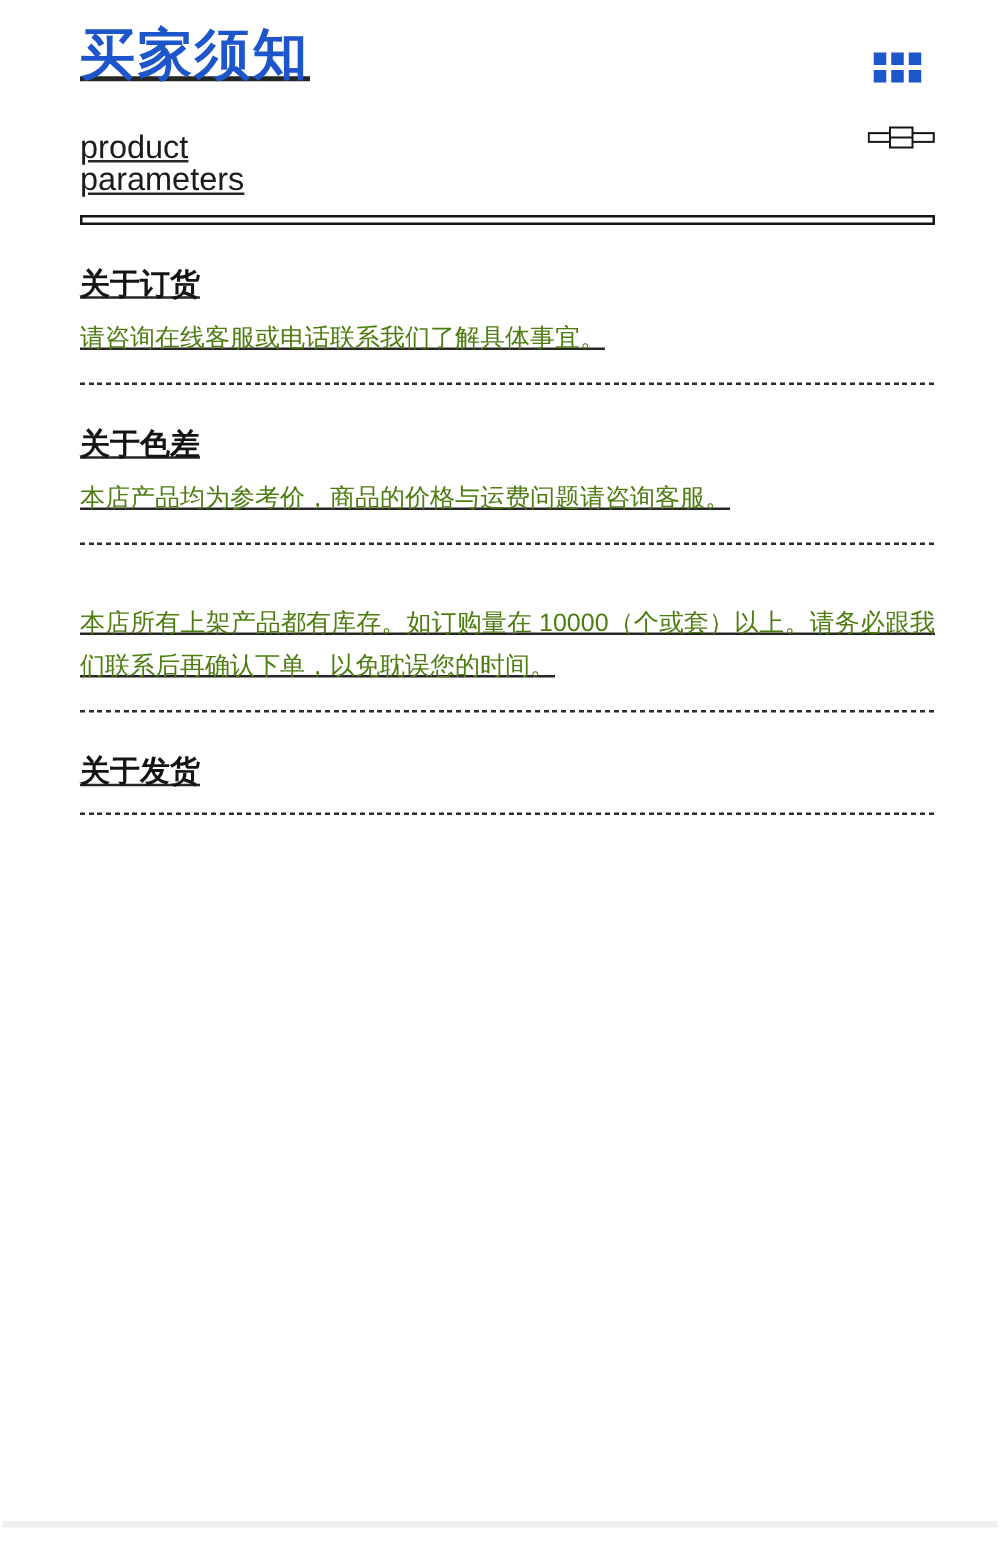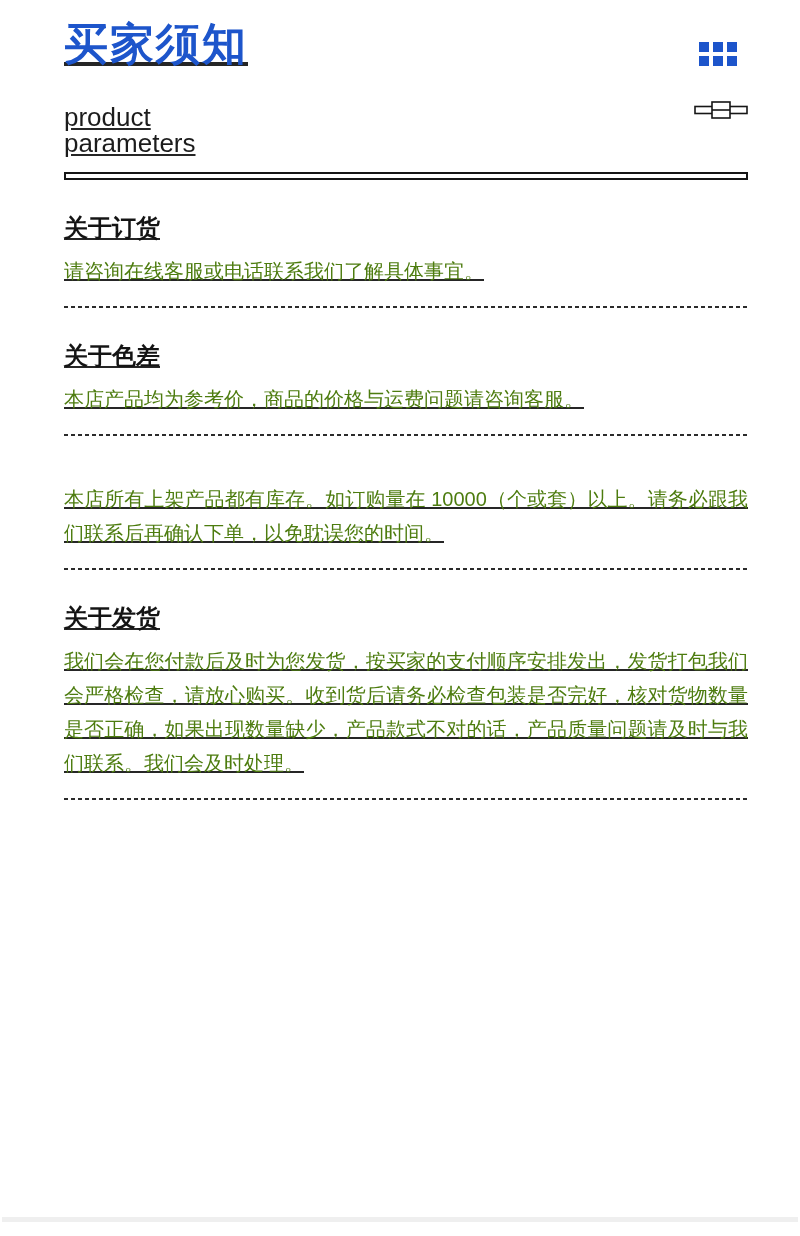--- a/index.html
+++ b/index.html
@@ -139,20 +139,19 @@
     </div>
 
     <div class="section">
       <p class="section-body">本店所有上架产品都有库存。如订购量在 10000（个或套）以上。请务必跟我们联系后再确认下单，以免耽误您的时间。</p>
       <div class="dashed-divider"></div>
     </div>
 
 
     <div class="section">
       <h2 class="section-title">关于发货</h2>
-      <p class="section-body">我们会在您付款后及时为您发货，按买家的支付顺序安排发出，发货打包我们会严格检查，请放心购买。收到货后请务必检查包装是否完好，核对货物数量是否正确，如果出现数量缺少，产品款式不对的话，产品质量问题请及时与我们联系。我们会及时处理。</p>
       <div class="dashed-divider"></div>
     </div>
 
   </div>
 
   <div class="footer-strip"></div>
 </div>
 
 </body></html>

